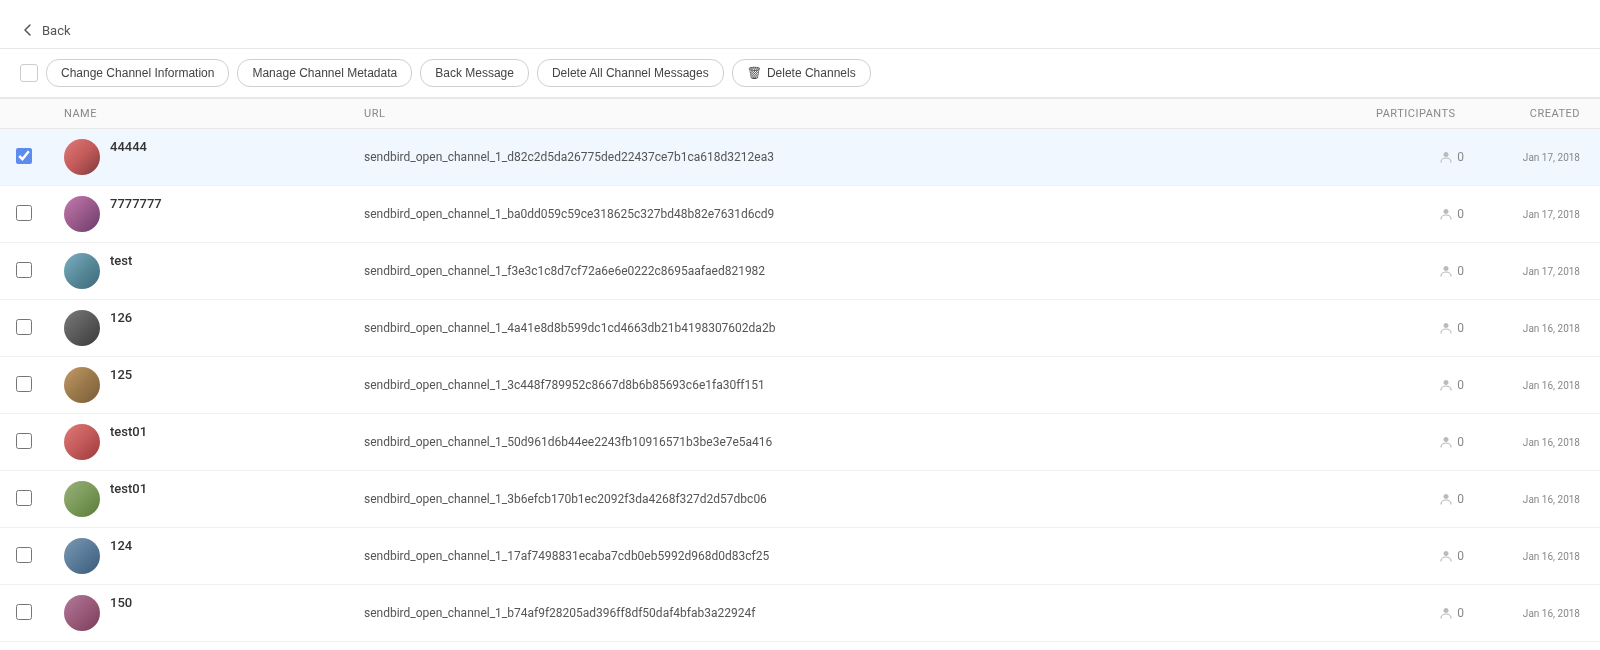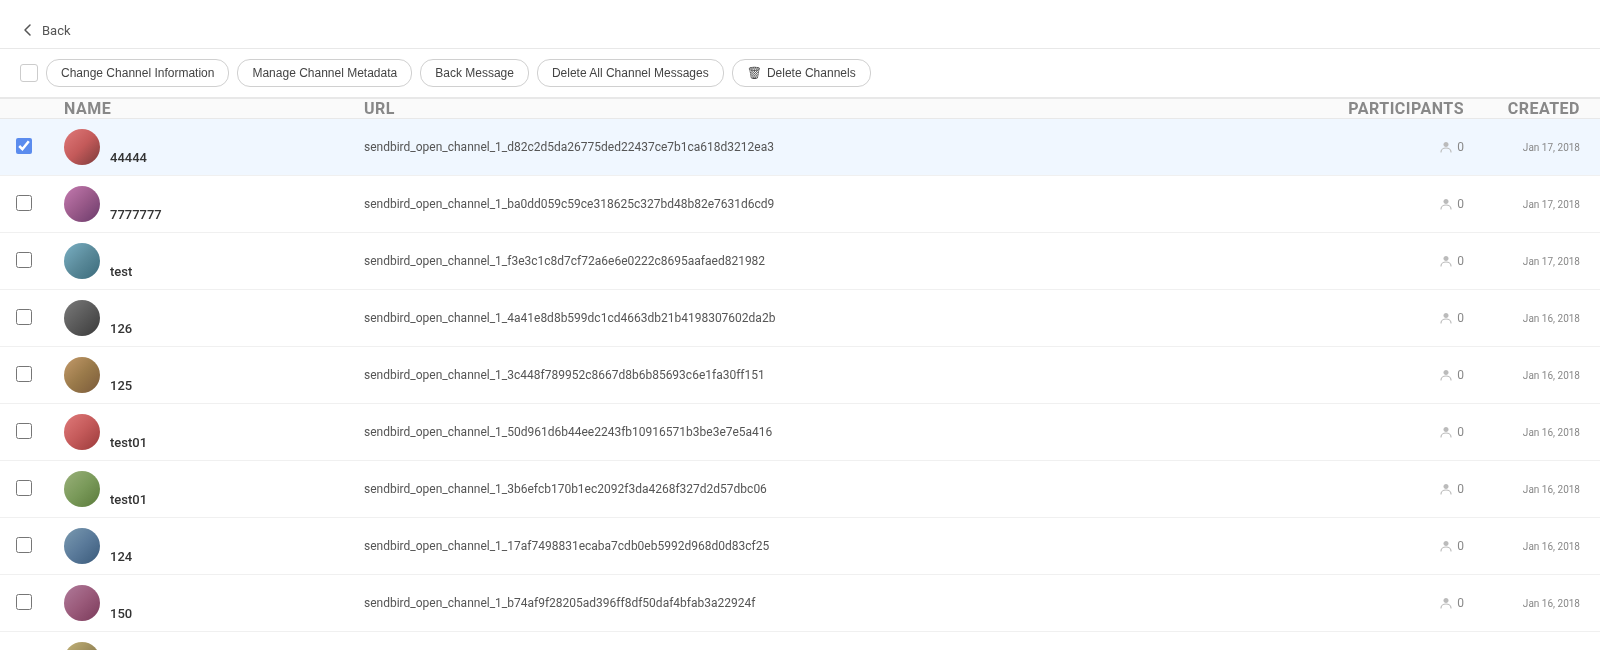--- a/index.html
+++ b/index.html
@@ -59,24 +59,24 @@
     table {
       width: 100%;
       border-collapse: collapse;
     }
     thead tr {
       background: #fafafa;
       border-bottom: 1px solid #e8e8e8;
       border-top: 1px solid #e8e8e8;
     }
     thead th {
-      padding: 0 16px;
+      padding: 8px 16px;
       text-align: left;
-      font-size: 16px;
-      font-weight: 700;
+      font-size: 11px;
+      font-weight: 400;
       color: #888;
       letter-spacing: 0.5px;
       text-transform: uppercase;
     }
     thead th.col-check { width: 40px; }
     thead th.col-name { width: 300px; }
     thead th.col-url { }
     thead th.col-participants { text-align: left; width: 120px; }
     thead th.col-created { text-align: right; width: 120px; padding-right: 20px; }
 
@@ -91,21 +91,21 @@
       vertical-align: middle;
     }
     tbody td.col-check { width: 40px; }
     tbody td.col-name { }
     tbody td.col-url { color: #555; font-size: 12px; }
     tbody td.col-participants { text-align: right; color: #888; font-size: 12px; }
     tbody td.col-created { text-align: right; color: #888; font-size: 10px; padding-right: 20px; }
 
     .name-cell {
       display: flex;
-      align-items: flex-end;
+      align-items: flex-start;
       gap: 10px;
     }
     .avatar {
       width: 36px;
       height: 36px;
       border-radius: 50%;
       background: #ddd;
       flex-shrink: 0;
       overflow: hidden;
       display: flex;

